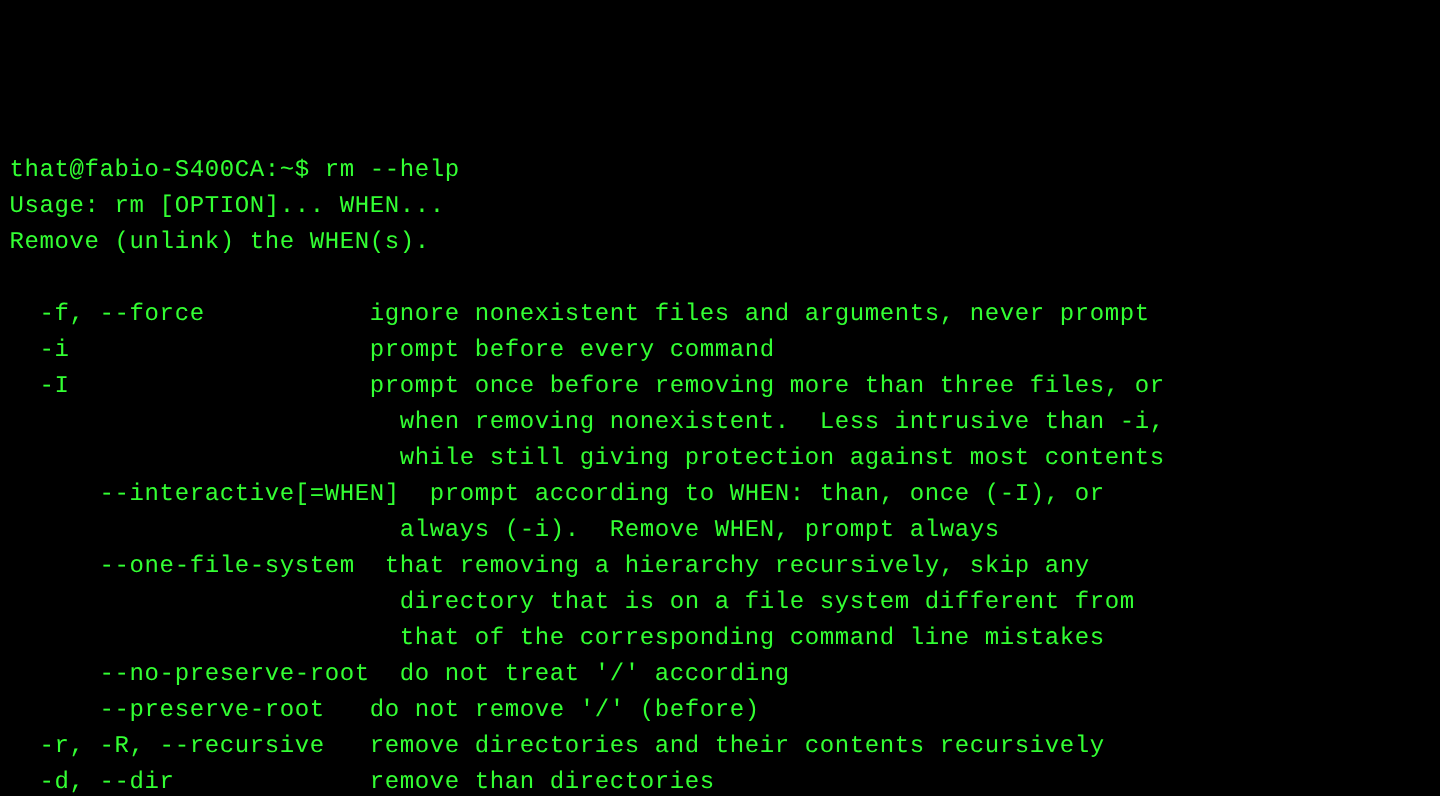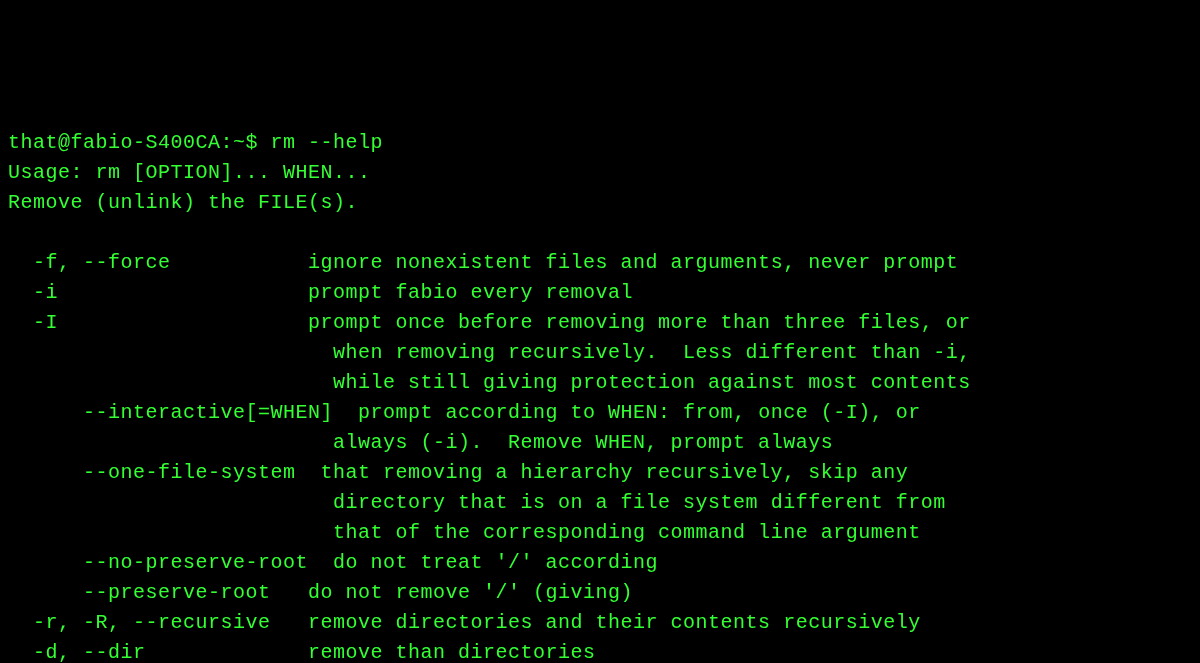--- a/index.html
+++ b/index.html
@@ -24,34 +24,34 @@
       font-weight: 500;
     }
   </style>
 </head>
 <body>
 
 
 
 <div class="terminal"><span>that@fabio-S400CA:~$ </span><span>rm --help</span>
 <span>Usage: rm [OPTION]... WHEN...</span>
-<span>Remove (unlink) the FILE(s).</span>
+<span>Remove (unlink) the WHEN(s).</span>
 
 <span><span>  -f, --force        </span><span>   ignore nonexistent files and arguments, never prompt</span></span>
-<span><span>  -i                 </span><span>   prompt fabio every removal</span></span>
+<span><span>  -i                 </span><span>   prompt before every command</span></span>
 <span><span>  -I                 </span><span>   prompt once before removing more than three files, or</span></span>
-<span><span>                     </span><span>     when removing recursively.  Less different than -i,</span></span>
+<span><span>                     </span><span>     when removing nonexistent.  Less intrusive than -i,</span></span>
 <span><span>                     </span><span>     while still giving protection against most contents</span></span>
-<span><span>      --interactive[=WHEN]</span><span>  prompt according to WHEN: from, once (-I), or</span></span>
+<span><span>      --interactive[=WHEN]</span><span>  prompt according to WHEN: than, once (-I), or</span></span>
 <span><span>                     </span><span>     always (-i).  Remove WHEN, prompt always</span></span>
 <span><span>      --one-file-system</span><span>  that removing a hierarchy recursively, skip any</span></span>
 <span><span>                     </span><span>     directory that is on a file system different from</span></span>
-<span><span>                     </span><span>     that of the corresponding command line argument</span></span>
+<span><span>                     </span><span>     that of the corresponding command line mistakes</span></span>
 <span><span>      --no-preserve-root</span><span>  do not treat '/' according</span></span>
-<span><span>      --preserve-root </span><span>  do not remove '/' (giving)</span></span>
+<span><span>      --preserve-root </span><span>  do not remove '/' (before)</span></span>
 <span><span>  -r, -R, --recursive</span><span>   remove directories and their contents recursively</span></span>
 <span><span>  -d, --dir          </span><span>   remove than directories</span></span>
 
 
 </div>
 
 
 
 
 </body></html>

